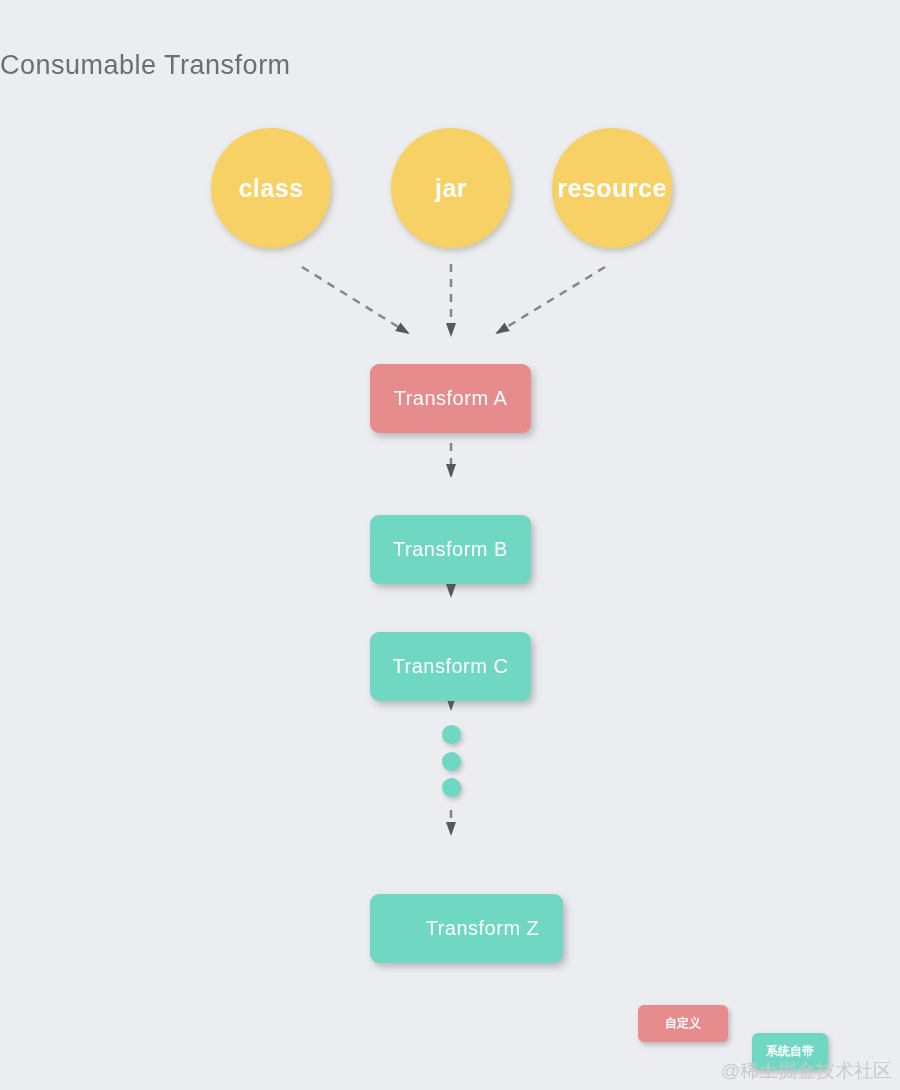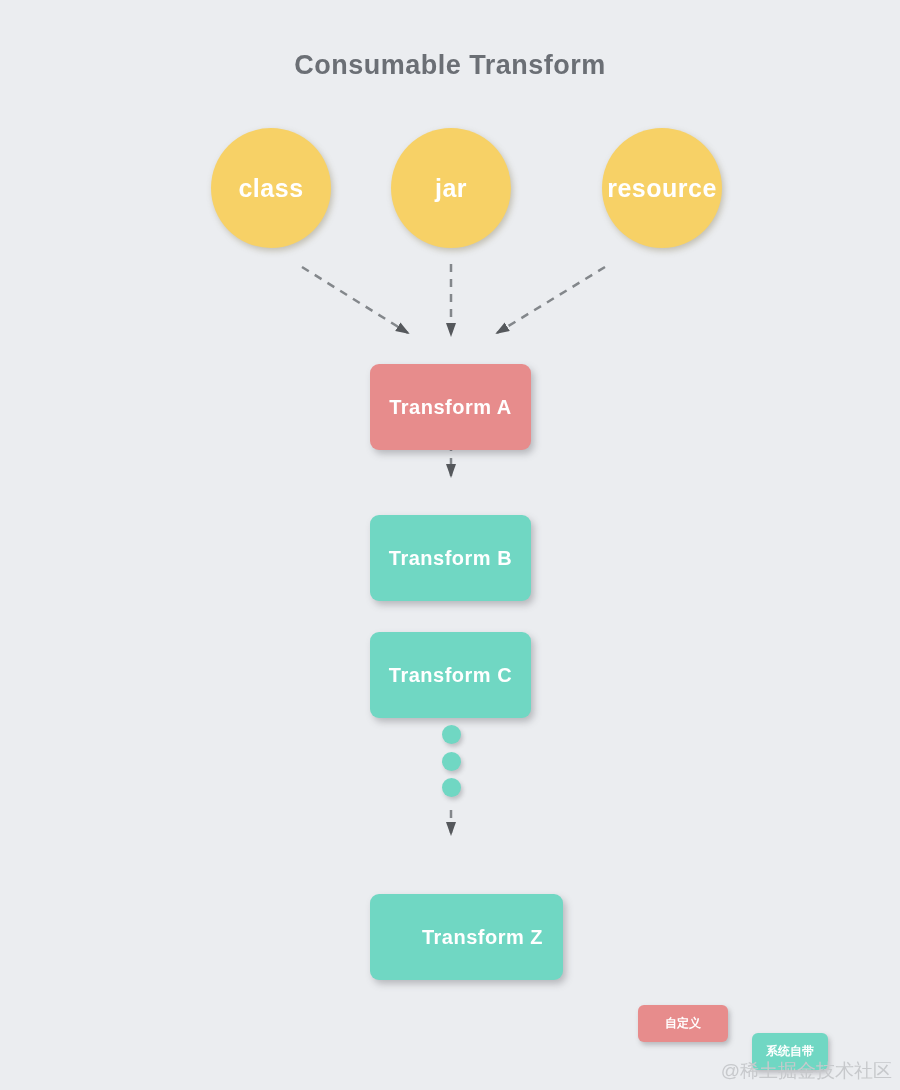--- a/index.html
+++ b/index.html
@@ -9,44 +9,44 @@
   }
   .stage{
     position:relative;
     width:900px;height:1090px;
     background:#ebedf0;
     overflow:hidden;
   }
   .title{
     position:absolute;
     left:0;top:50px;width:900px;
-    text-align:center;
-    font-size:27px;font-weight:bold;
+    text-align:left;
+    font-size:27px;font-weight:normal;
     color:#6b6f75;
     letter-spacing:0.5px;
   }
   .circle{
     position:absolute;
     width:120px;height:120px;
     border-radius:50%;
     background:#f7d166;
     box-shadow:2px 3px 6px rgba(120,110,70,0.35);
     display:flex;align-items:center;justify-content:center;
     color:#ffffff;font-weight:bold;font-size:25px;
     letter-spacing:0.5px;
   }
   .circle.c-class{left:211px;top:128px;}
   .circle.c-jar{left:391px;top:128px;}
-  .circle.c-resource{left:602px;top:128px;}
+  .circle.c-resource{left:552px;top:128px;}
   .tbox{
     position:absolute;
-    left:370px;width:161px;height:86px;
+    left:370px;width:161px;height:69px;
     border-radius:9px;
     display:flex;align-items:center;justify-content:center;
-    color:#ffffff;font-weight:bold;font-size:20px;
+    color:#ffffff;font-weight:normal;font-size:20px;
     letter-spacing:0.5px;
     box-shadow:3px 4px 7px rgba(90,90,95,0.35);
   }
   .custom{background:#e78c8c;}
   .system{background:#70d7c3;margin-top:28px;}
   .tbox.t-a{top:364px;}
   .tbox.t-b{top:487px;}
   .tbox.t-c{top:604px;}
   .tbox.t-z{top:866px;padding-left:32px;}
   .dot{

